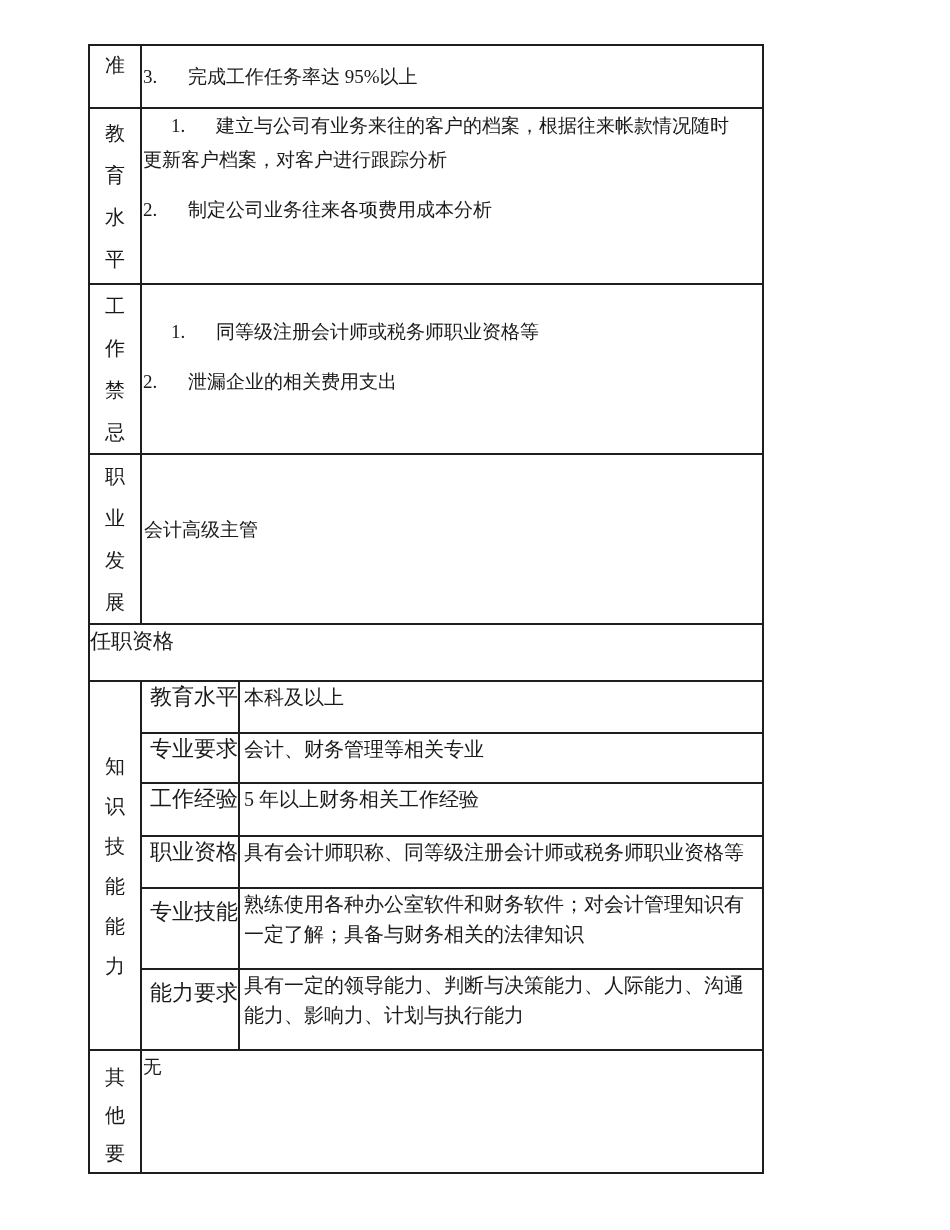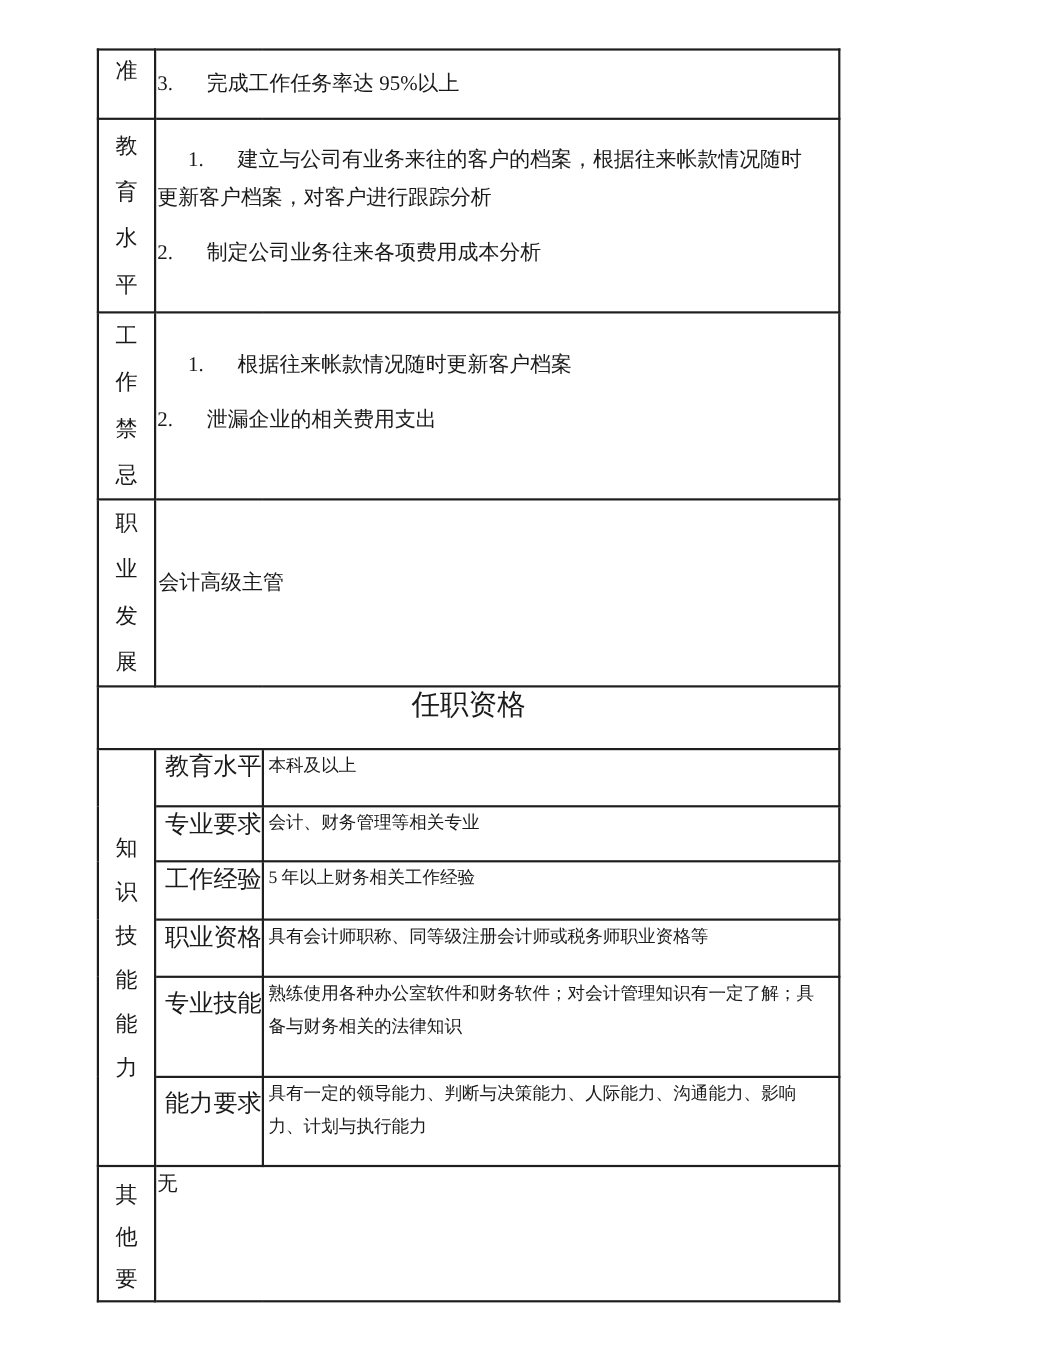--- a/index.html
+++ b/index.html
@@ -44,44 +44,44 @@
   tr.r-assess .vlabel { line-height: 26px; padding-top: 6px; }
   tr.r-skills .vlabel { line-height: 40px; }
   tr.r-other  .vlabel { line-height: 38px; padding-top: 7px; }
   
   td.ccell {
     font-size: 19px;
     line-height: 34px;
     padding: 0 16px 0 1px;
   }
   tr.r-assess td.ccell { padding-top: 14px; }
-  tr.r-diff   td.ccell { padding-top: 20px; }
+  tr.r-diff   td.ccell { }
   tr.r-taboo  td.ccell { padding-top: 30px; }
   tr.r-career td.ccell { padding-top: 64px; padding-left: 2px; line-height: 22px; }
   .li { text-indent: 0; }
   .li + .li { margin-top: 16px; }
   .li.ind { text-indent: 28px; }
   .num { display: inline-block; width: 45px; text-indent: 0; }
   
   tr.r-qual td {
-    text-align: center;
-    font-size: 26px;
+    text-align: left;
+    font-size: 21px;
     line-height: 28px;
     padding-top: 2px;
   }
   
   td.sub-label {
     font-size: 22px;
     line-height: 30px;
     padding: 0 2px 0 8px;
     white-space: nowrap;
   }
   td.sub-label.pad-lg { padding-top: 8px; }
   td.sub-value {
-    font-size: 16px;
+    font-size: 20px;
     line-height: 30px;
     padding: 0 16px 0 4px;
   }
   
   tr.r-other td.ccell { padding-top: 1px; line-height: 30px; font-size: 18.5px; }
 </style>
 </head>
 <body>
 
 <table class="job-table">
@@ -116,21 +116,21 @@
       </div>
     </td>
   </tr>
 
   <tr class="r-taboo" style="height:126px">
     <td class="vcell">
       <div class="vlabel">工作禁忌</div>
     </td>
     <td class="ccell" colspan="2">
       <div class="li ind">
-        <span class="num">1.</span><span>根据往来帐款情况随时更新客户档案</span>
+        <span class="num">1.</span><span>同等级注册会计师或税务师职业资格等</span>
       </div>
       <div class="li">
         <span class="num">2.</span><span>泄漏企业的相关费用支出</span>
       </div>
     </td>
   </tr>
 
   <tr class="r-career" style="height:130px">
     <td class="vcell">
       <div class="vlabel">职业发展</div>
@@ -158,21 +158,21 @@
     <td class="sub-value">会计、财务管理等相关专业</td>
   </tr>
   <tr class="r-skills" style="height:53px">
     <td class="sub-label">工作经验</td>
     <td class="sub-value">5 年以上财务相关工作经验</td>
   </tr>
   <tr class="r-skills" style="height:52px">
     <td class="sub-label">职业资格</td>
     <td class="sub-value">具有会计师职称、同等级注册会计师或税务师职业资格等</td>
   </tr>
-  <tr class="r-skills" style="height:91px">
+  <tr class="r-skills" style="height:81px">
     <td class="sub-label pad-lg">专业技能</td>
     <td class="sub-value">熟练使用各种办公室软件和财务软件；对会计管理知识有一定了解；具备与财务相关的法律知识</td>
   </tr>
   <tr class="r-skills" style="height:81px">
     <td class="sub-label pad-lg">能力要求</td>
     <td class="sub-value">具有一定的领导能力、判断与决策能力、人际能力、沟通能力、影响力、计划与执行能力</td>
   </tr>
 
   <tr class="r-other" style="height:115px">
     <td class="vcell v-top">

